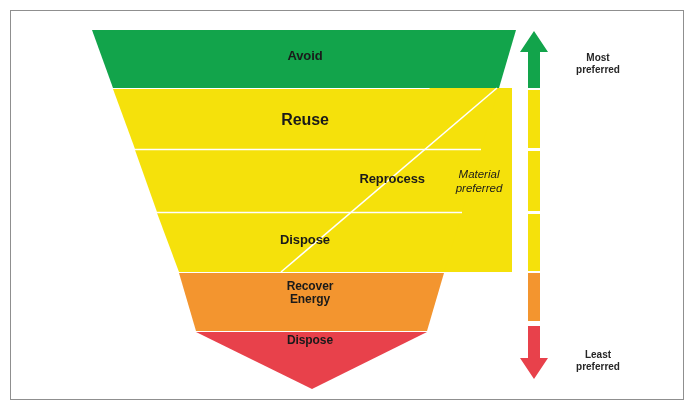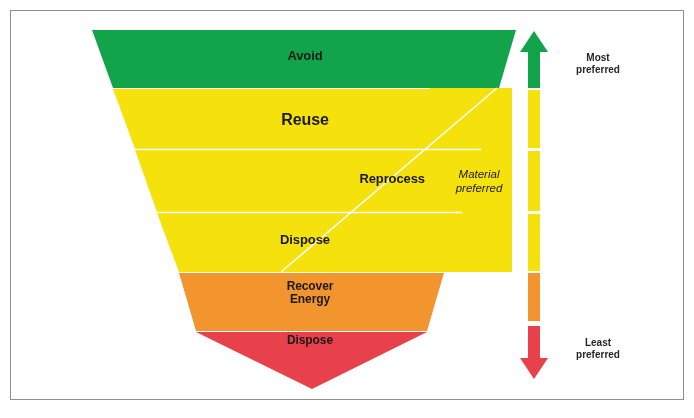--- a/index.html
+++ b/index.html
@@ -116,16 +116,16 @@
 Energy</div>
 
   <div class="tier-label" style="left:230px; top:334px; width:160px; font-size:12px;">Dispose</div>
 
   <div class="bracket-label" style="left:443px; top:168px; width:72px;">Material
 preferred</div>
 
   <div class="pref-label" style="left:553px; top:52px; width:90px;">Most
 preferred</div>
 
-  <div class="pref-label" style="left:553px; top:337px; width:90px;">Least
+  <div class="pref-label" style="left:553px; top:349px; width:90px;">Least
 preferred</div>
 
 </div>
 
 </body></html>

